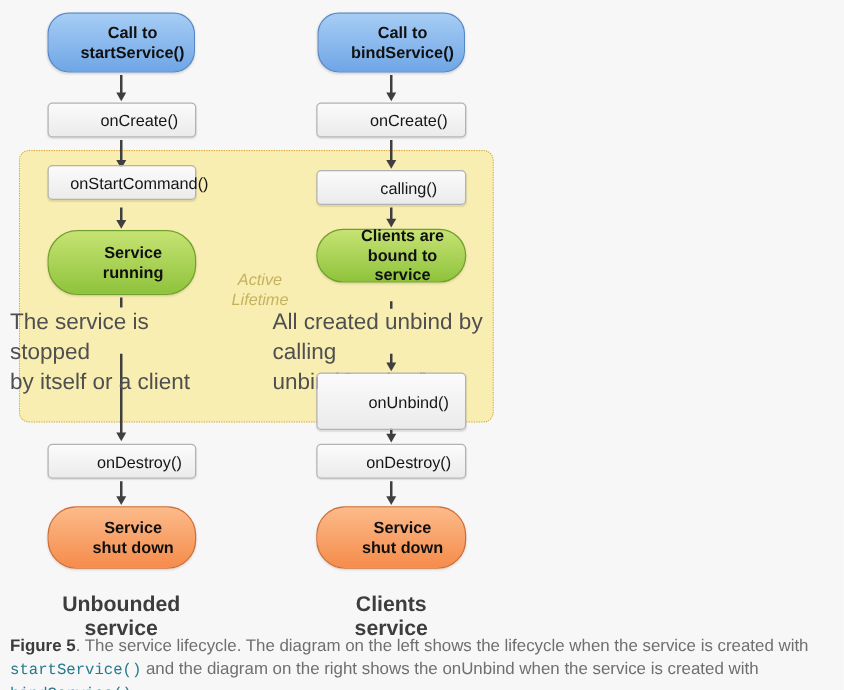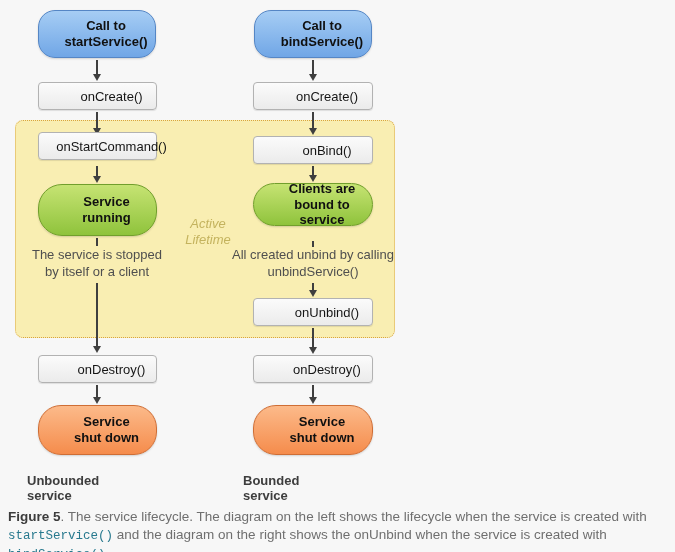--- a/index.html
+++ b/index.html
@@ -62,43 +62,42 @@
     background:linear-gradient(#fbfbfb,#ebebeb);
     border:1px solid #b2b2b2;
     border-radius:4px;
     box-sizing:border-box;
     box-shadow:0 1px 1px rgba(0,0,0,.10);
     padding-left:28px;
   }
   
   .note{
     position:absolute;
-    text-align:center;
-    font-size:13px;line-height:1.32;
+    font-size:18px;line-height:1.32;
     color:#4f4f4f;
     white-space:pre-line;
   }
   
   .vline{
     position:absolute;width:2px;background:#3f3f3f;
   }
   .vline.arrow::after{
     content:"";
     position:absolute;
     bottom:-6px;left:-3px;
     width:0;height:0;
     border-left:4px solid transparent;
     border-right:4px solid transparent;
     border-top:7px solid #3f3f3f;
   }
   
   .footer-label{
     position:absolute;
-    text-align:left;
-    font-weight:bold;font-size:13px;line-height:1.12;
+    text-align:center;
+    font-weight:bold;font-size:17px;line-height:1.12;
     color:#3d3d3d;
     white-space:pre-line;
   }
   
   .caption{
     position:absolute;
     left:8px;top:508px;width:662px;
     font-size:13.5px;line-height:18px;
     color:#6f6f6f;
   }
@@ -145,31 +144,31 @@
 by itself or a client</div>
   <div class="obox" style="left:38px;top:355px;width:119px;height:28px;">onDestroy()</div>
   <div class="pill orange" style="left:38px;top:405px;width:119px;height:50px;">Service
 shut down</div>
   <div class="footer-label" style="left:27px;top:474px;width:140px;">Unbounded
 service</div>
 
   <div class="pill blue" style="left:254px;top:10px;width:118px;height:48px;">Call to
 bindService()</div>
   <div class="obox" style="left:253px;top:82px;width:120px;height:28px;">onCreate()</div>
-  <div class="obox" style="left:253px;top:136px;width:120px;height:28px;">onBind()</div>
+  <div class="obox" style="left:253px;top:136px;width:120px;height:28px;">calling()</div>
   <div class="pill green" style="left:253px;top:183px;width:120px;height:43px;">Clients are
 bound to
 service</div>
   <div class="note" style="left:218px;top:246px;width:190px;">All created unbind by calling
 unbindService()</div>
-  <div class="obox" style="left:253px;top:298px;width:120px;height:28px;">onUnbind()</div>
+  <div class="obox" style="left:253px;top:298px;width:120px;height:46px;">onUnbind()</div>
   <div class="obox" style="left:253px;top:355px;width:120px;height:28px;">onDestroy()</div>
   <div class="pill orange" style="left:253px;top:405px;width:120px;height:50px;">Service
 shut down</div>
-  <div class="footer-label" style="left:243px;top:474px;width:140px;">Bounded
+  <div class="footer-label" style="left:243px;top:474px;width:140px;">Clients
 service</div>
 
   <div class="caption">
     <p><span class="fig-label">Figure 5</span><span>. The service lifecycle. The diagram on the left shows the lifecycle when the service is created with</span></p>
     <p><span class="code">startService()</span><span> and the diagram on the right shows the onUnbind when the service is created with </span><span class="code">bindService()</span><span>.</span></p>
   </div>
 
 </div>
 
 </body></html>

